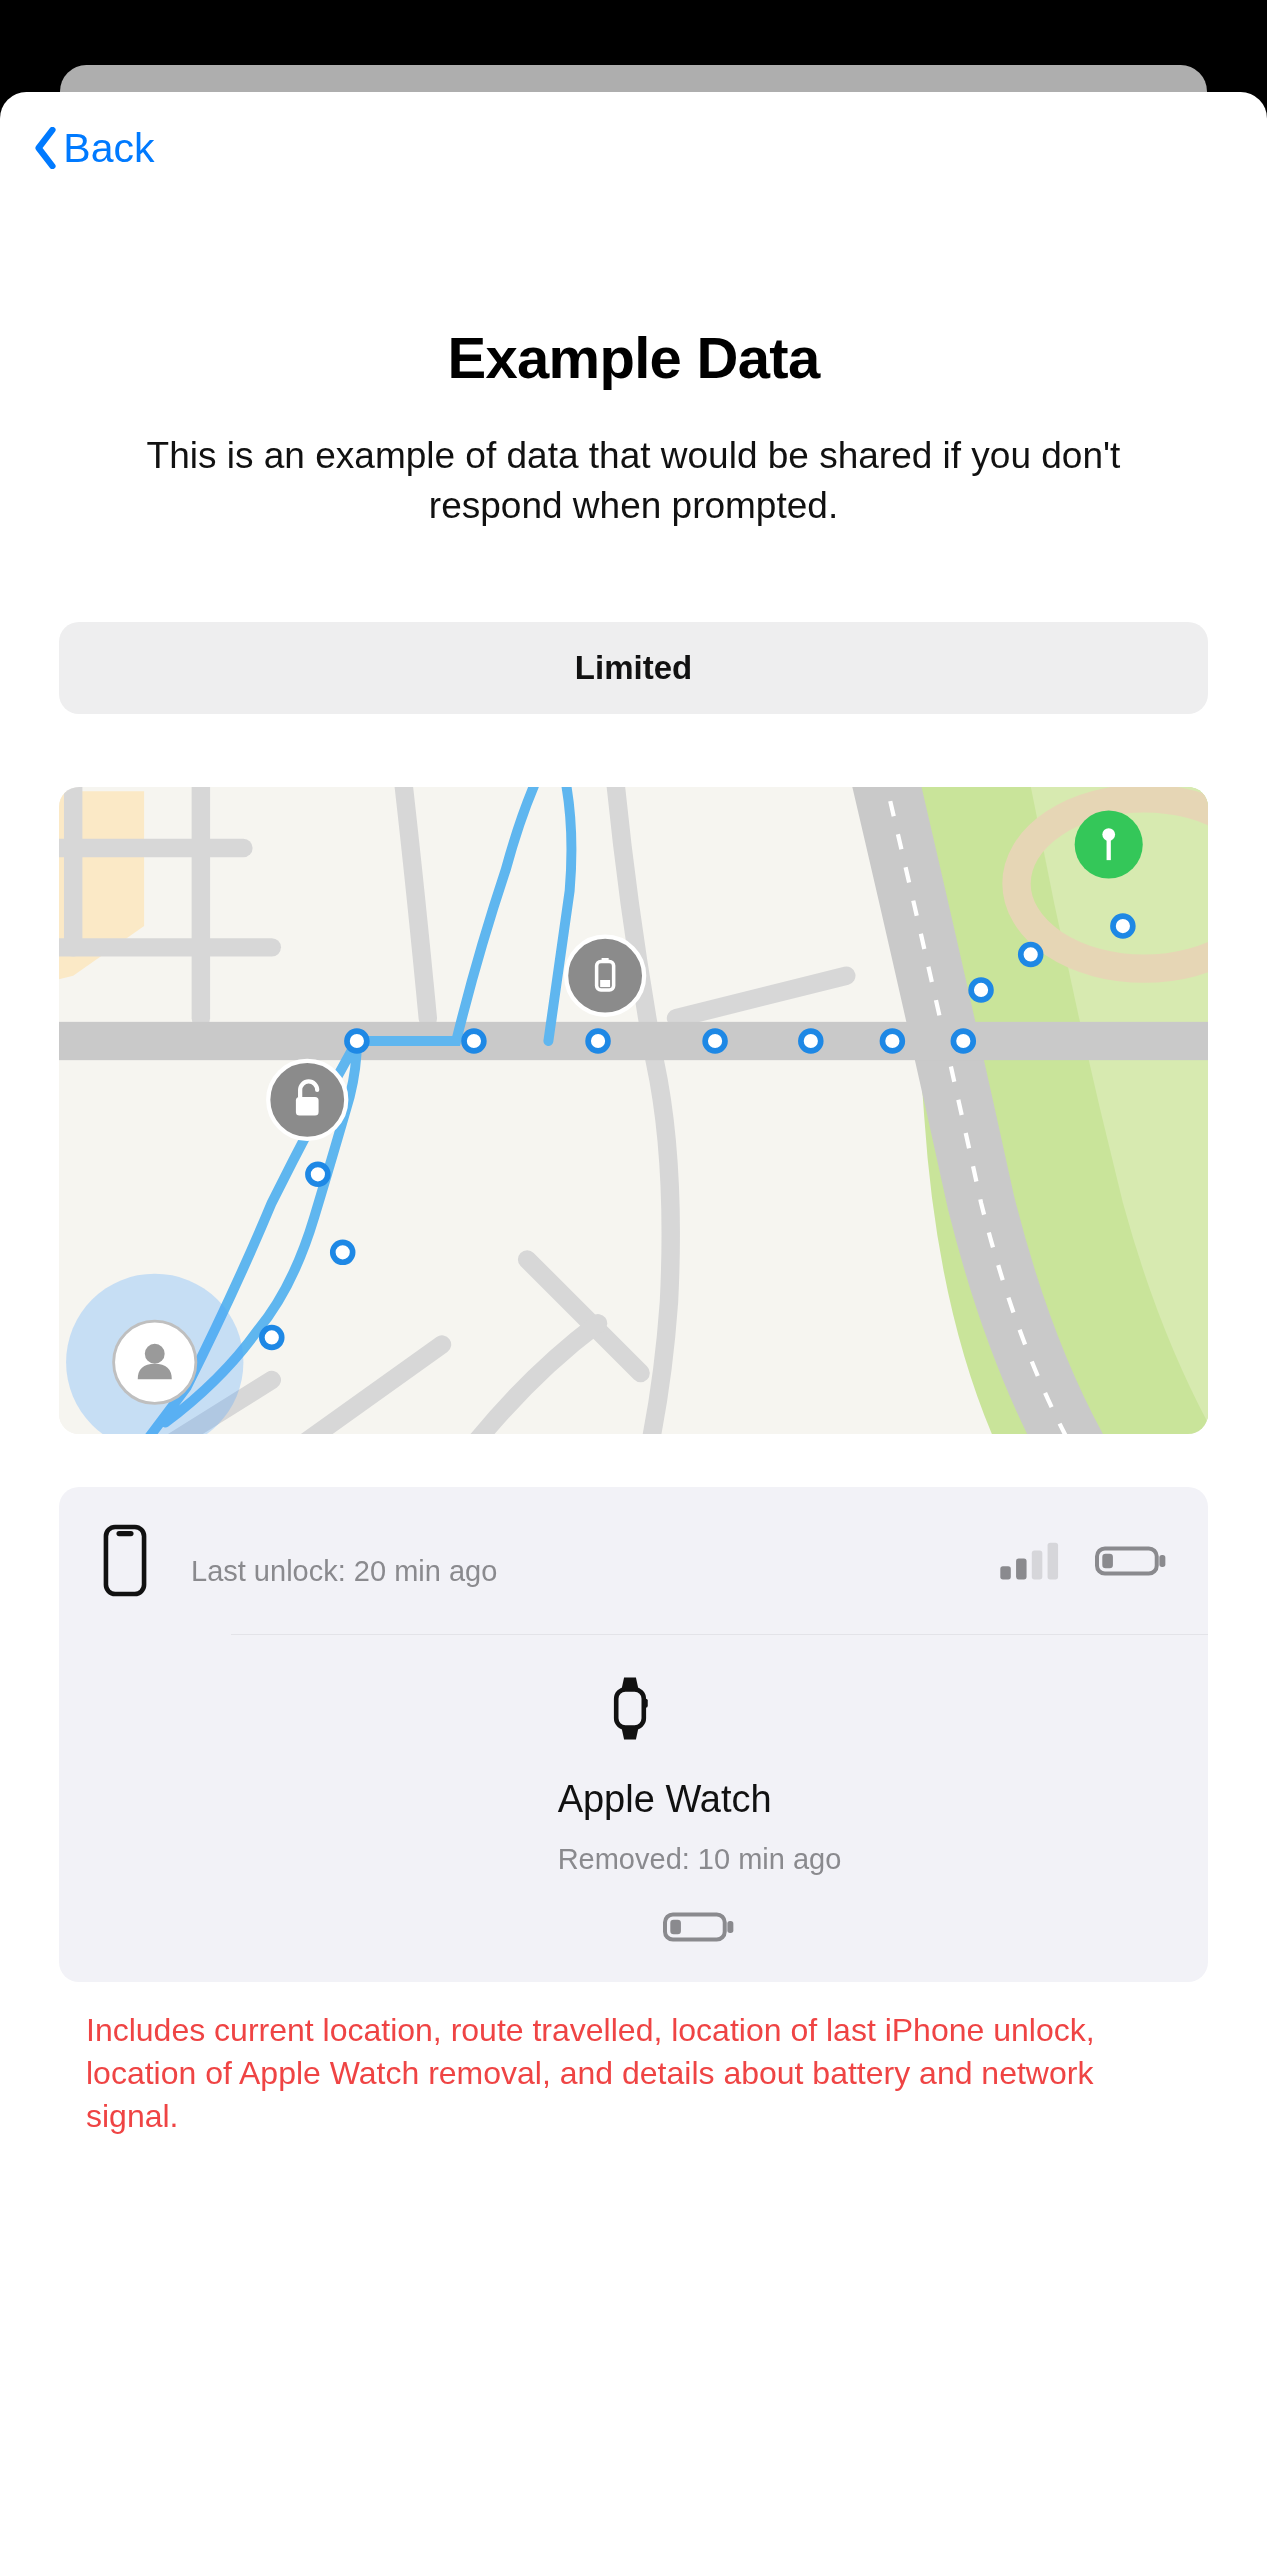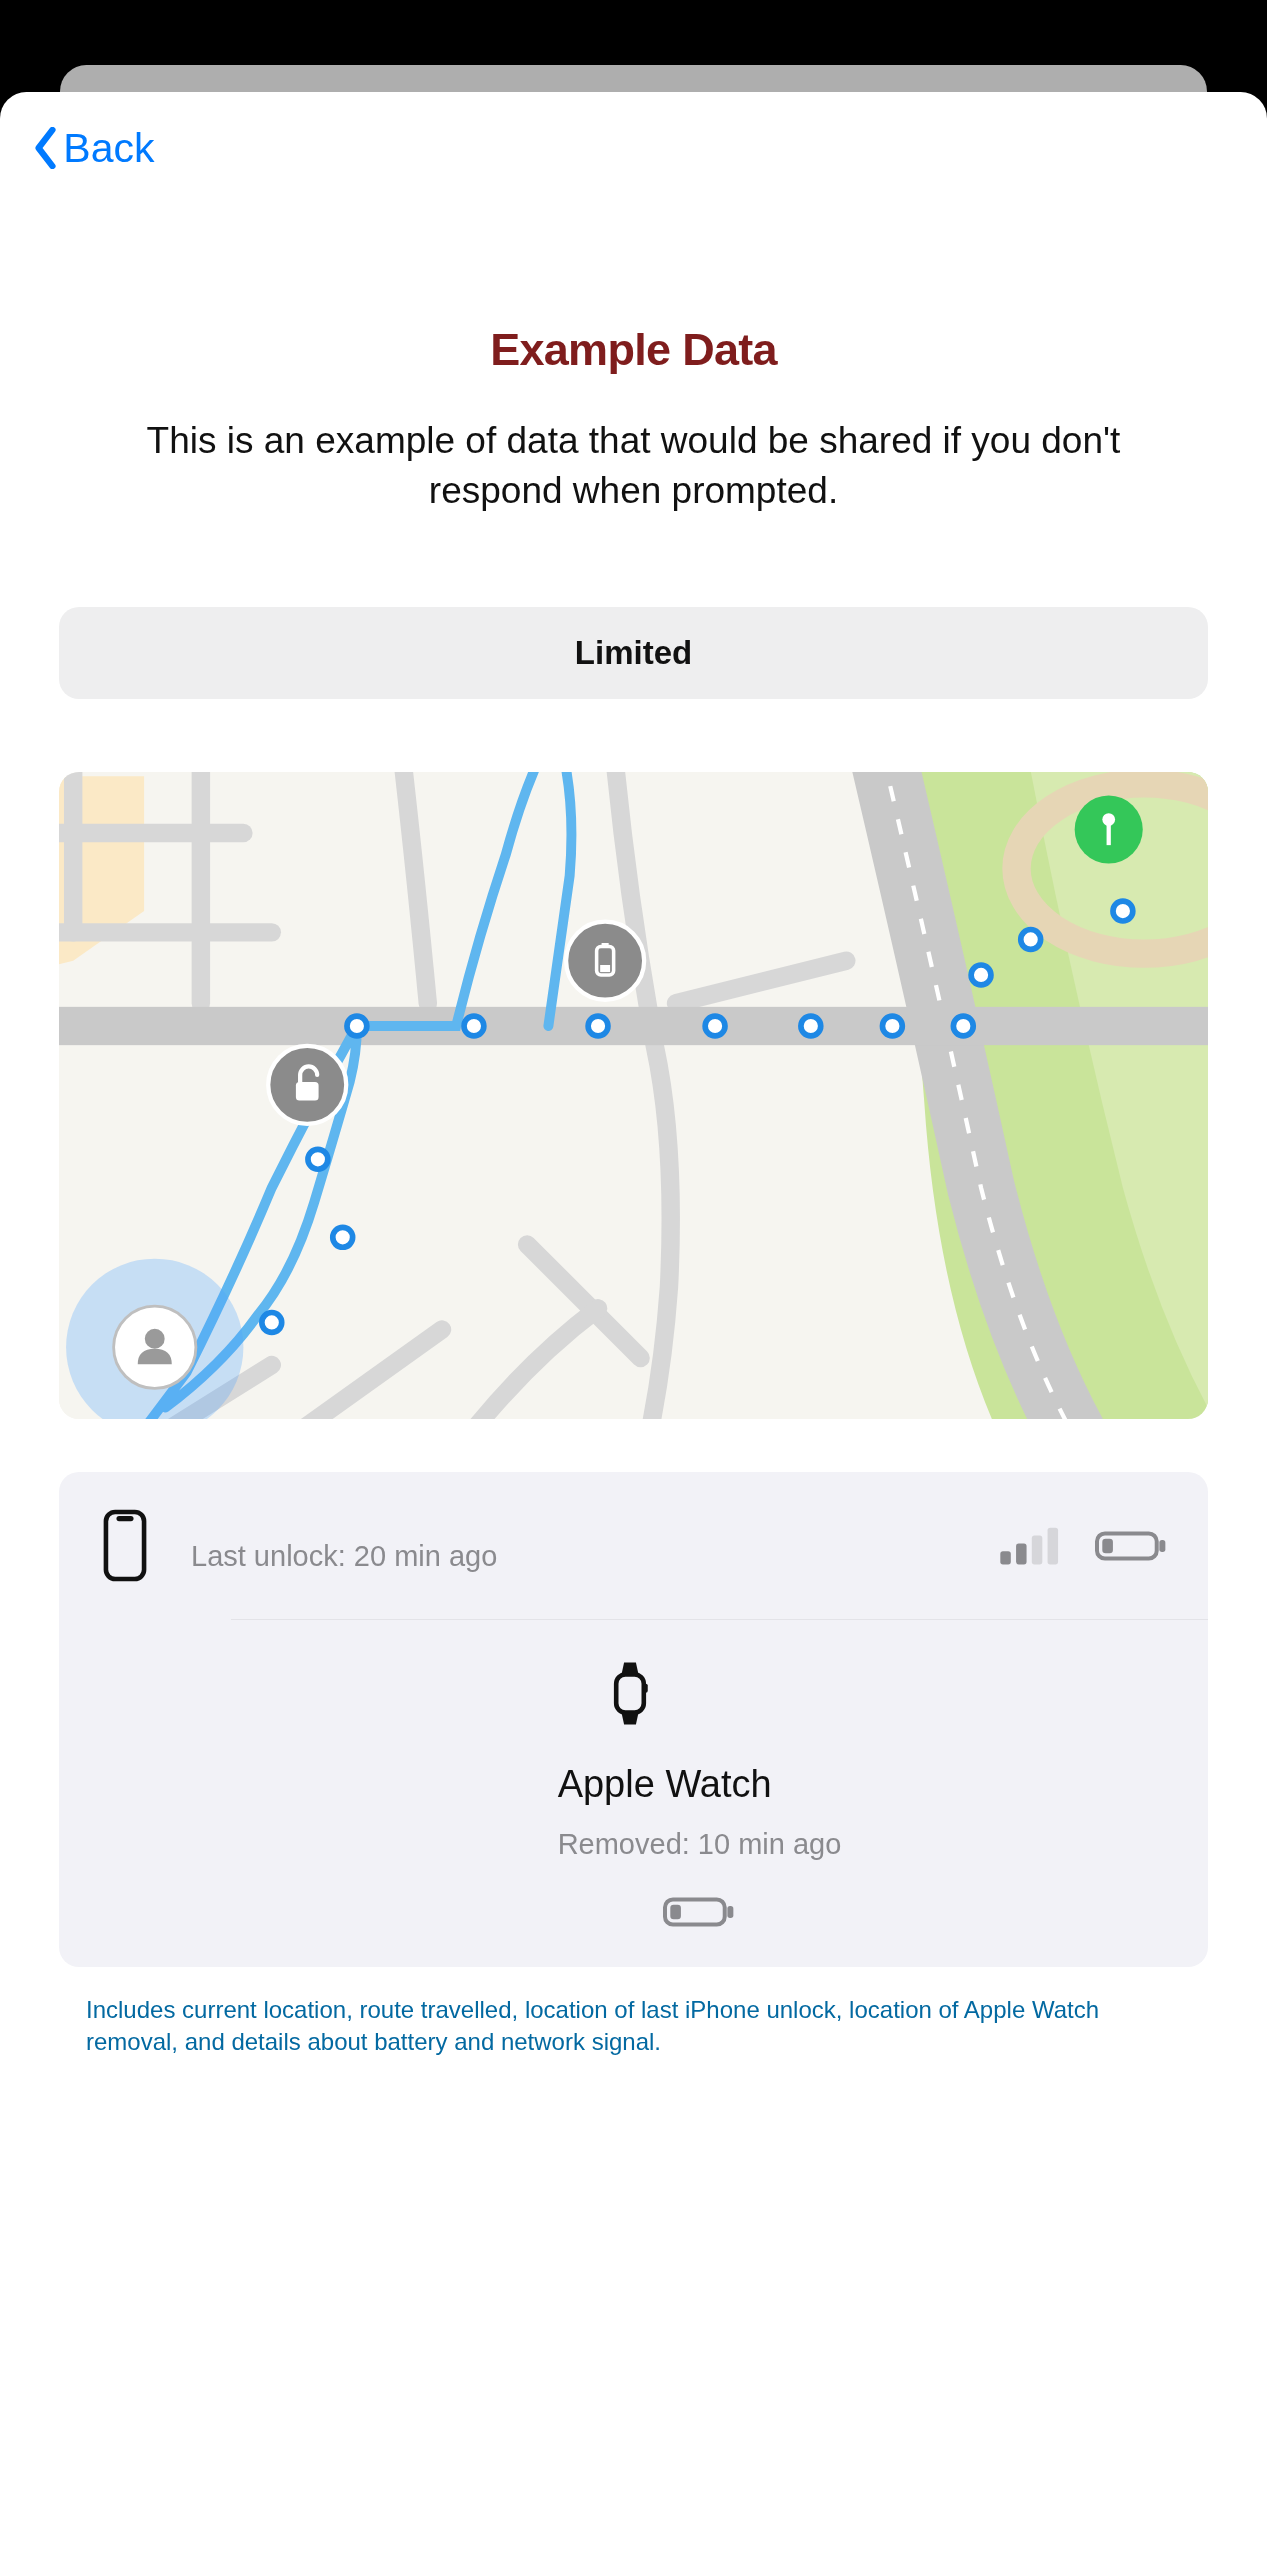--- a/index.html
+++ b/index.html
@@ -38,24 +38,24 @@
   }
   .nav-back svg { width: 25px; height: 42px; }
 
   
   .title-block {
     margin-top: 145px;
     text-align: center;
     padding: 0 59px;
   }
   .page-title {
-    font-size: 45px;
+    font-size: 58px;
     font-weight: 700;
     letter-spacing: -0.7px;
-    color: #7f1d1d;
+    color: #000000;
   }
   .page-subtitle {
     margin-top: 40px;
     font-size: 37px;
     line-height: 1.35;
     color: #111;
     font-weight: 400;
     padding: 0 53px;
   }
 
@@ -113,23 +113,23 @@
   .device-row + .device-row { border-top: 1.3px solid #e3e3e8; margin-left: 172px; padding-left: 0; margin-right: 0; flex-direction: column; }
   .device-row + .device-row .dev-icon { margin-left: -139px; }
   .dev-icon { width: 66px; display:flex; justify-content:center; }
   .dev-text { flex: 1; }
   .dev-title { font-size: 38px; font-weight: 400; color: #111; }
   .dev-sub { font-size: 29px; color: #8a8a8e; margin-top: 22px; }
   .dev-meters { display: flex; align-items: center; gap: 33px; }
 
   .footnote {
     margin: 26.4px 59px 0 86px;
-    font-size: 24px;
+    font-size: 32px;
     line-height: 1.35;
-    color: #0369a1;
+    color: #ef4444;
     padding-right: 40px;
   }
 </style>
 </head>
 <body>
 
 <div class="status-area"></div>
 <div class="sheet-behind"></div>
 
 <div class="sheet">

